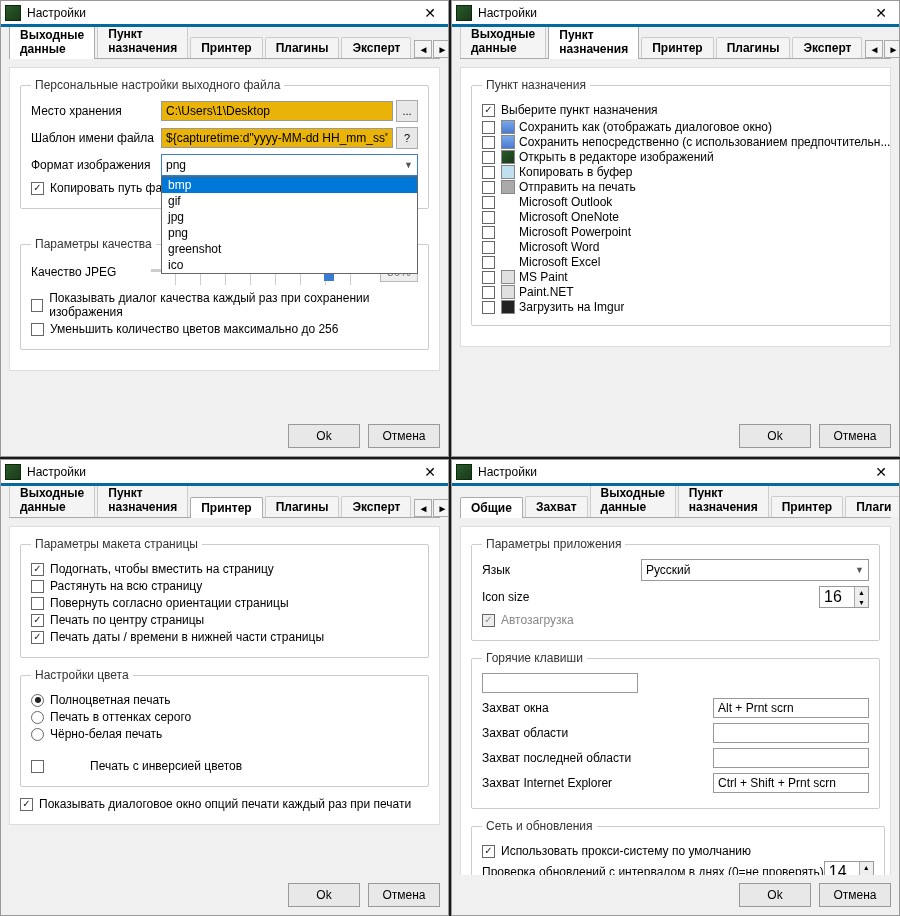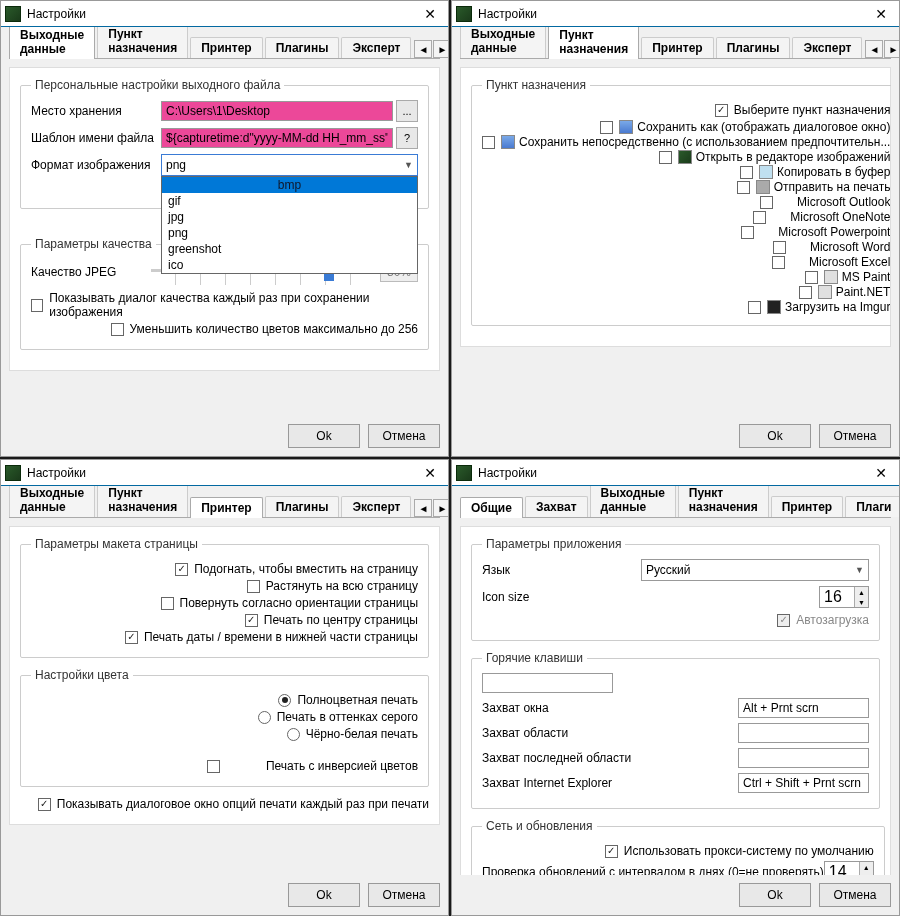--- a/index.html
+++ b/index.html
@@ -18,21 +18,21 @@
     background: #f0f0f0;
     border: 1px solid #999;
     display: flex; flex-direction: column;
     overflow: hidden;
   }
   .titlebar {
     display: flex; align-items: center;
     height: 26px;
     background: #fff;
     padding: 0 4px;
-    border-bottom: 1px solid #0369a1;
+    border-bottom: 3px solid #0369a1;
     justify-content: flex-end;
   }
   .titlebar .icon {
     width: 16px; height: 16px;
     background: linear-gradient(135deg,#2a5a2a,#1a3a1a);
     border: 1px solid #0a2a0a;
     margin-right: 6px;
   }
   .titlebar .title { flex: 1; }
   .titlebar .close {
@@ -91,21 +91,21 @@
     border-radius: 2px;
     padding: 8px 10px 10px 10px;
     margin: 0 0 10px 0;
   }
   legend { padding: 0 4px; color: #333; }
   .row { display: flex; align-items: center; margin-bottom: 5px; }
   .lbl { width: 130px; }
   .txt {
     flex: 1; height: 20px;
     border: 1px solid #999;
-    background: #ec4899;
+    background: #eab308;
     padding: 0 4px;
     font-size: 12px;
     font-family: inherit;
   }
   .smallbtn {
     width: 22px; height: 22px;
     border: 1px solid #aaa;
     background: #e8e8e8;
     margin-left: 3px;
     display: flex; align-items: center; justify-content: center;
@@ -129,26 +129,25 @@
     top: 22px; left: 0; right: 0;
     border: 1px solid #666;
     background: #fff;
     z-index: 10;
   }
   .dropdown .opt {
     padding: 1px 6px;
     cursor: pointer;
   }
   .dropdown .opt.sel {
-    background: #0078d7; color: #0f172a; text-align: center;
+    background: #0078d7; color: #ffffff;
   }
   .chk-row {
     display: flex; align-items: center;
     margin: 3px 0;
-    justify-content: flex-end;
   }
   .chk, .rad {
     width: 13px; height: 13px;
     border: 1px solid #666;
     background: #fff;
     margin-right: 6px;
     display: inline-flex; align-items: center; justify-content: center;
     cursor: pointer;
   }
   .rad { border-radius: 50%; }
@@ -217,21 +216,21 @@
   }
   .spin input {
     border: none; width: 34px; height: 18px; padding: 0 4px; font-size: 16px;
   }
   .spin .spbtns { display: flex; flex-direction: column; }
   .spin .sp { width: 14px; height: 10px; border-left:1px solid #aaa; background:#eee; font-size:7px; display:flex;align-items:center;justify-content:center;cursor:pointer;}
   .destlist .chk-row { margin: 1px 0; }
   .hk-row { display:flex; align-items:center; margin-bottom:5px; }
   .hk-lbl { flex: 1; }
   .hk-in {
-    width: 131px; height:20px;
+    width: 156px; height:20px;
     border:1px solid #999; background:#fff; padding:0 4px; font-size:12px;
   }
   .sel2 {
     width: 228px; height:22px;
     border:1px solid #999; background:#fff;
     display:flex; align-items:center; justify-content:space-between;
     padding:0 4px; cursor:pointer;
     margin-left:auto;
   }
   .sel2 .arrow { font-size:9px; color:#555; }

